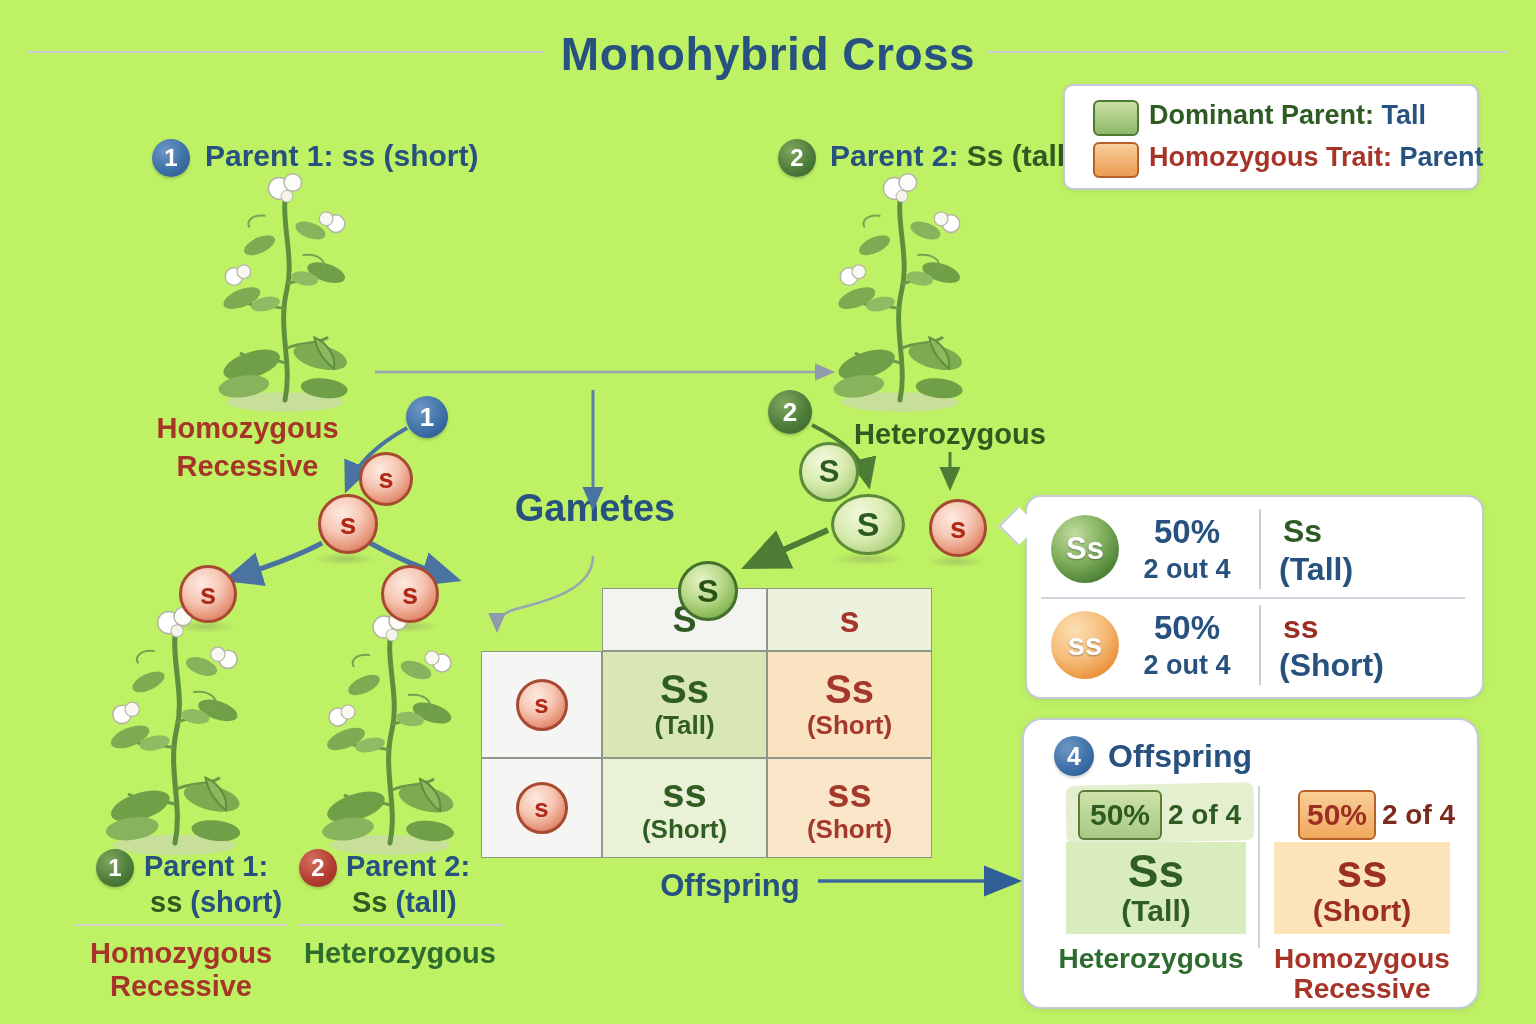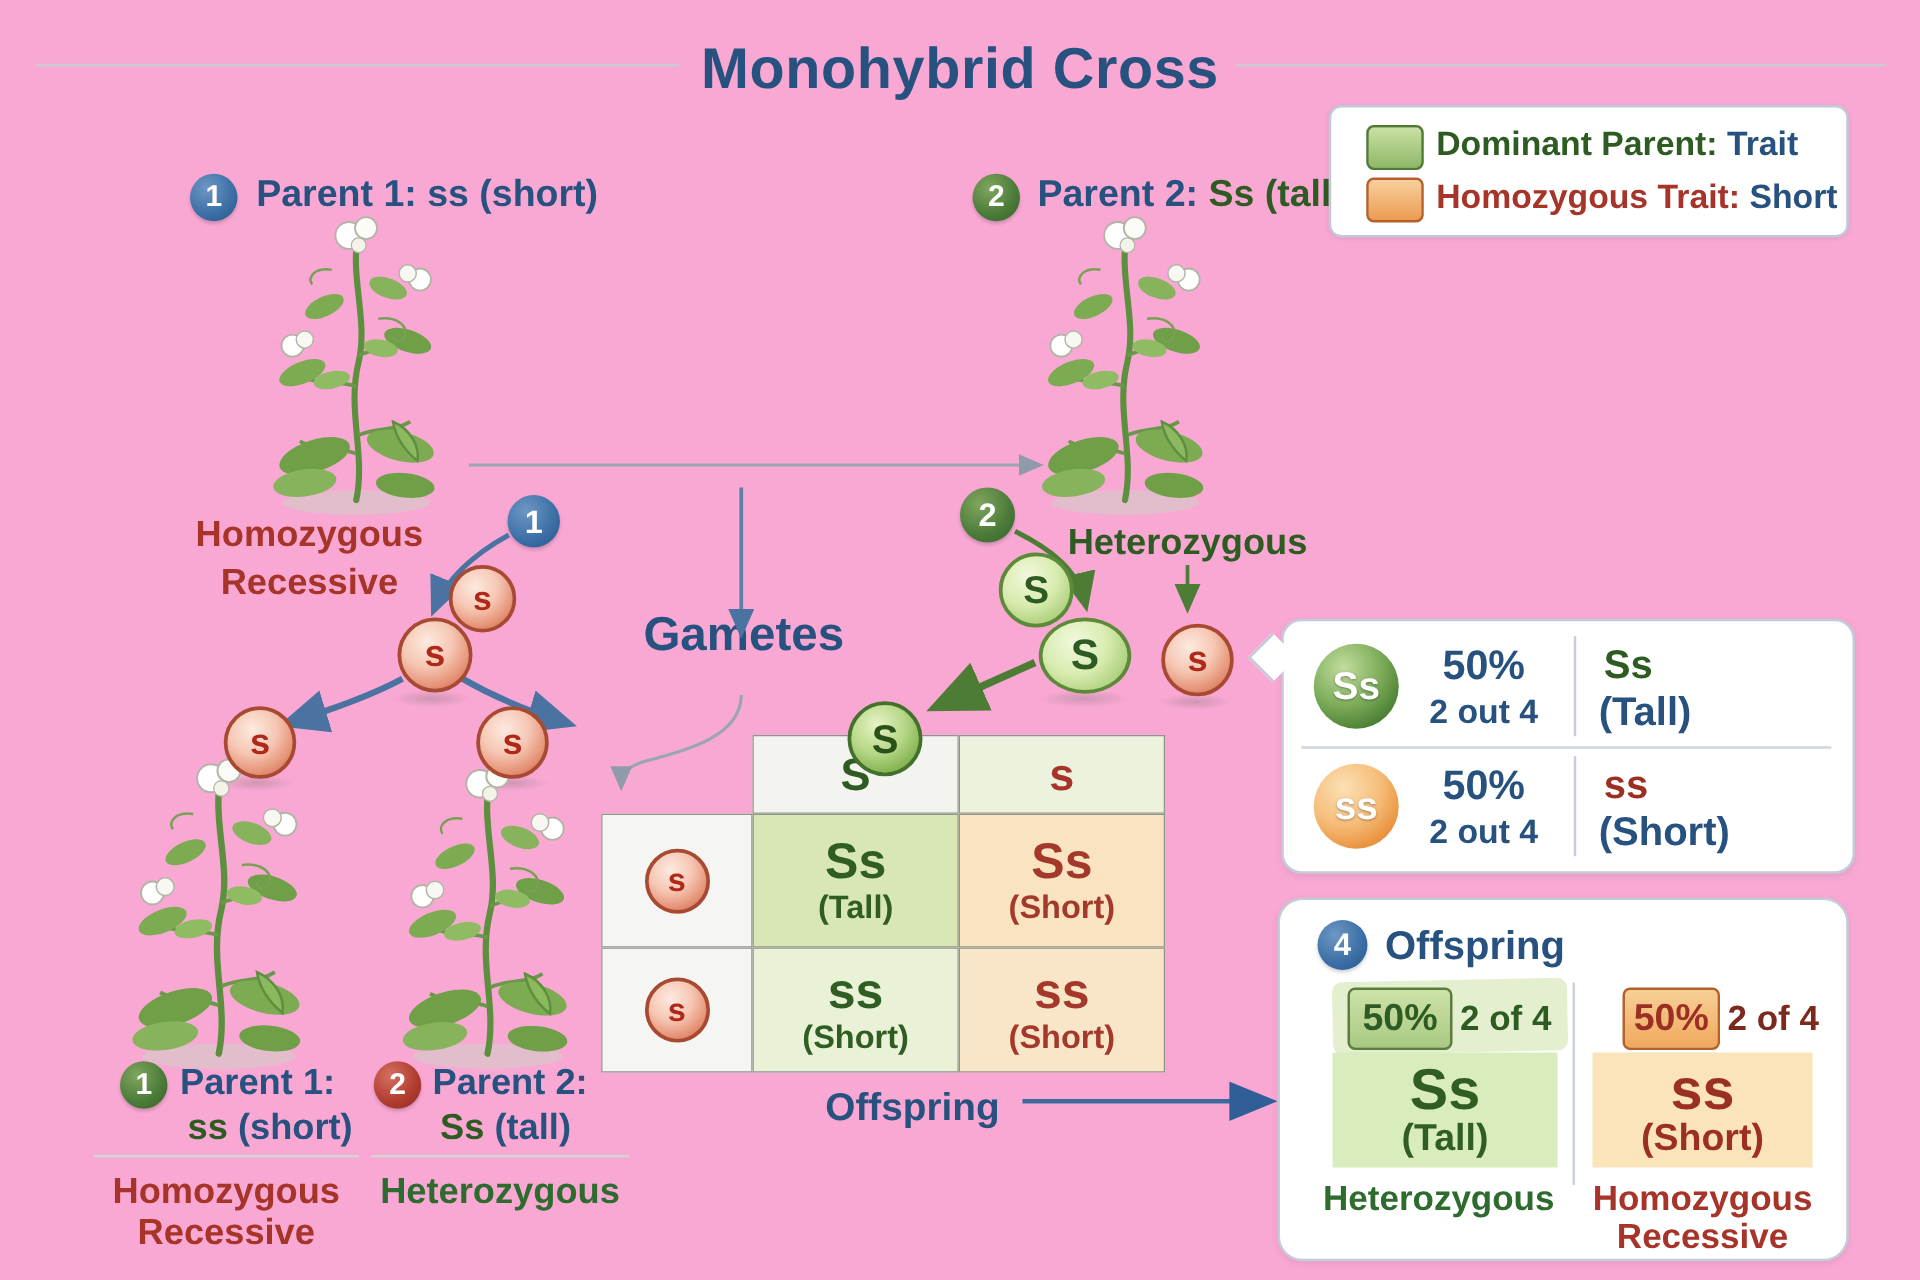--- a/index.html
+++ b/index.html
@@ -1,18 +1,18 @@
 <!DOCTYPE html>
 <html><head>
 <meta charset="utf-8">
 <style>
   html,body{margin:0;padding:0;background:#ffffff;}
   #canvas{
     position:relative;width:1536px;height:1024px;overflow:hidden;
-    background:#f9a8d4;
+    background:#bef264;
     font-family:"Liberation Sans","DejaVu Sans",sans-serif;
   }
   .abs{position:absolute;}
   .ctr{display:flex;align-items:center;justify-content:center;text-align:center;}
   
   .title{font-size:46px;font-weight:bold;color:#27517e;letter-spacing:.5px;}
   .title-line{height:2px;background:#c9ccd4;}
   
   .legend{width:412px;height:102px;background:#fff;border:2px solid #c0c9d6;border-radius:10px;
           box-shadow:0 1px 4px rgba(60,70,90,.10);z-index:5;}
@@ -135,26 +135,26 @@
   </svg>
 
   <div class="abs title-line" style="left:28px;top:51px;width:515px;"></div>
   <div class="abs title ctr" style="left:468px;top:26px;width:600px;height:56px;">Monohybrid Cross</div>
   <div class="abs title-line" style="left:988px;top:51px;width:520px;"></div>
 
   <div class="abs legend" style="left:1063px;top:84px;">
     <div class="abs swatch swatch-green" style="left:28px;top:14px;"></div>
     <div class="abs legend-txt" style="left:84px;top:14px;">
       <span class="green">Dominant Parent:</span>
-      <span class="blue">Trait</span>
+      <span class="blue">Tall</span>
     </div>
     <div class="abs swatch swatch-orange" style="left:28px;top:56px;"></div>
     <div class="abs legend-txt" style="left:84px;top:56px;">
       <span class="red">Homozygous Trait:</span>
-      <span class="blue">Short</span>
+      <span class="blue">Parent</span>
     </div>
   </div>
 
   <div class="abs badge badge-blue ctr" style="left:152px;top:139px;width:38px;height:38px;font-size:24px;">1</div>
   <div class="abs nowrap" style="left:205px;top:139px;font-size:30px;font-weight:bold;">
     <span class="blue">Parent 1:</span>
     <span class="blue">ss</span>
     <span class="blue">(short)</span>
   </div>
   <div class="abs badge badge-green ctr" style="left:778px;top:139px;width:38px;height:38px;font-size:24px;">2</div>

